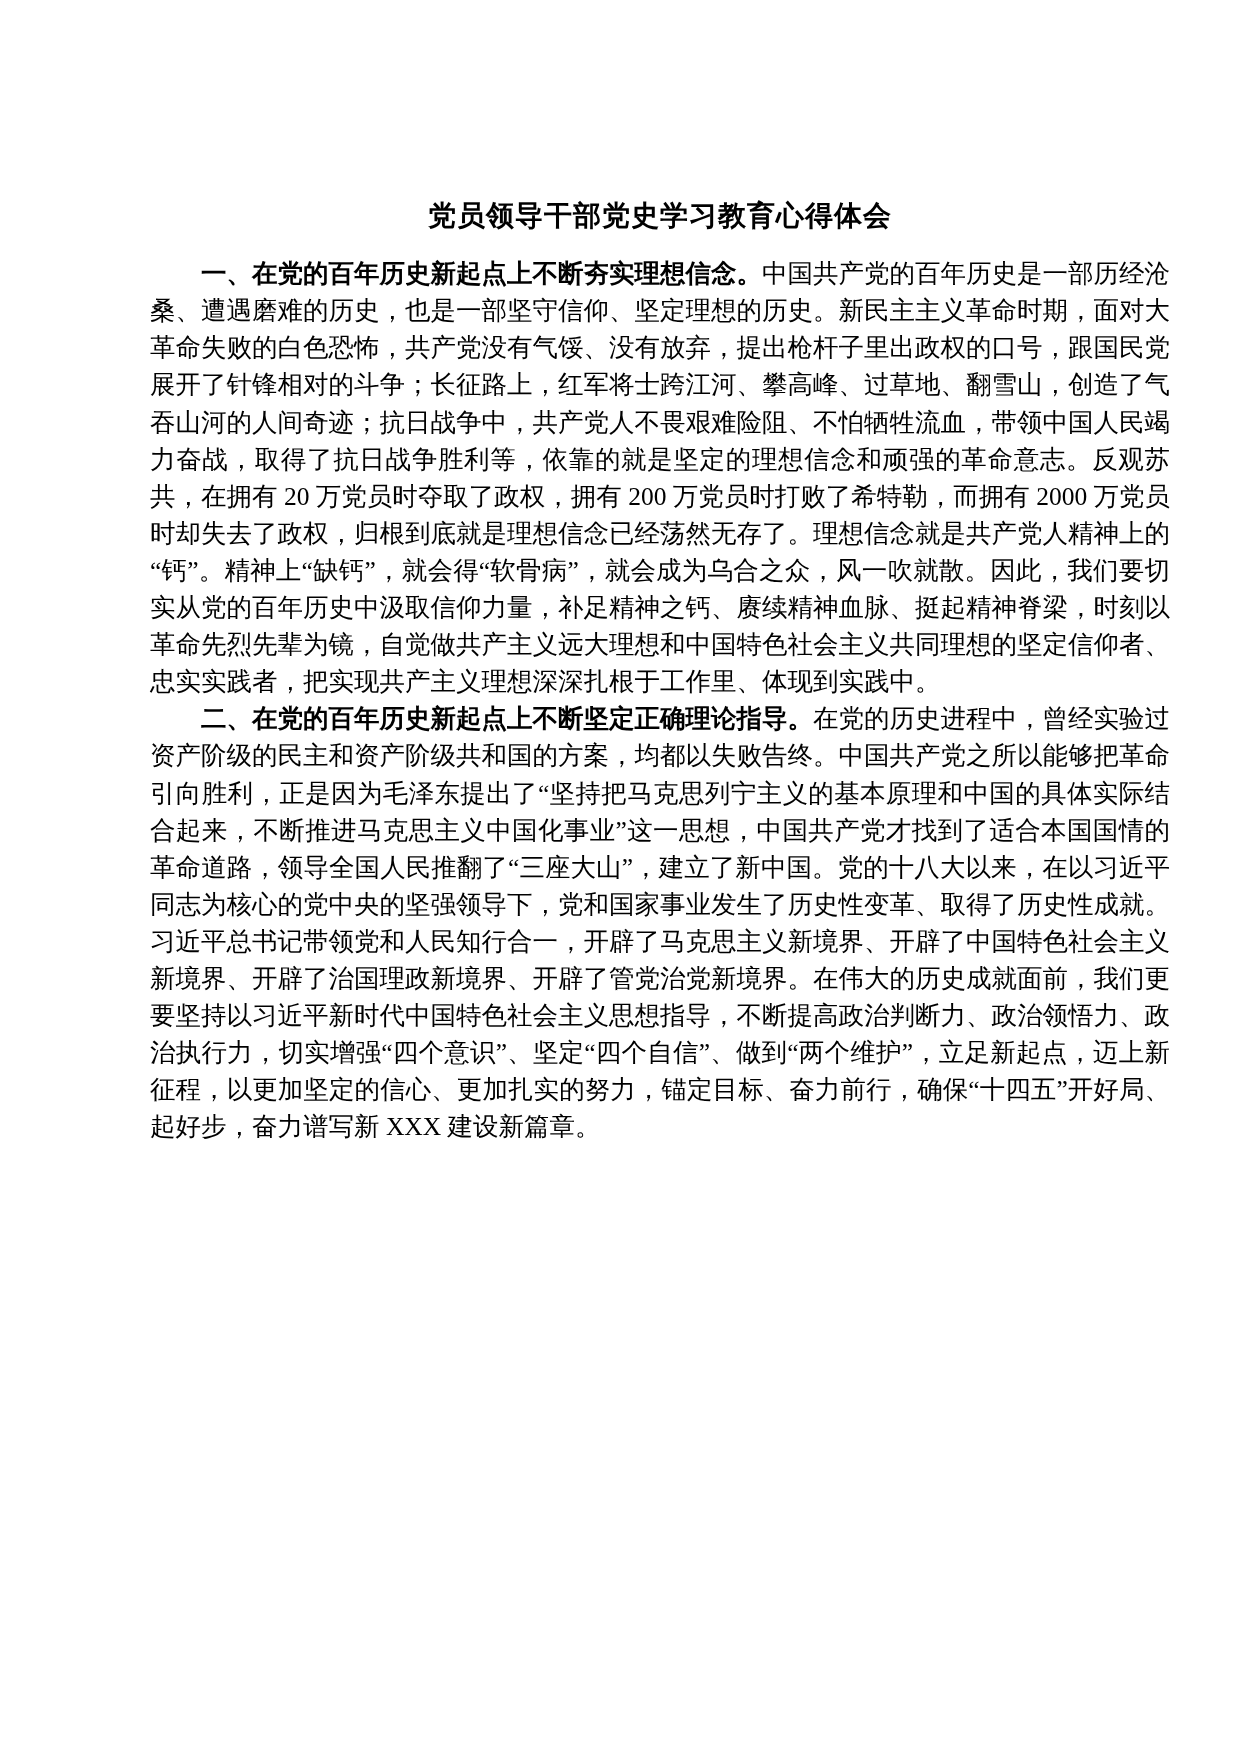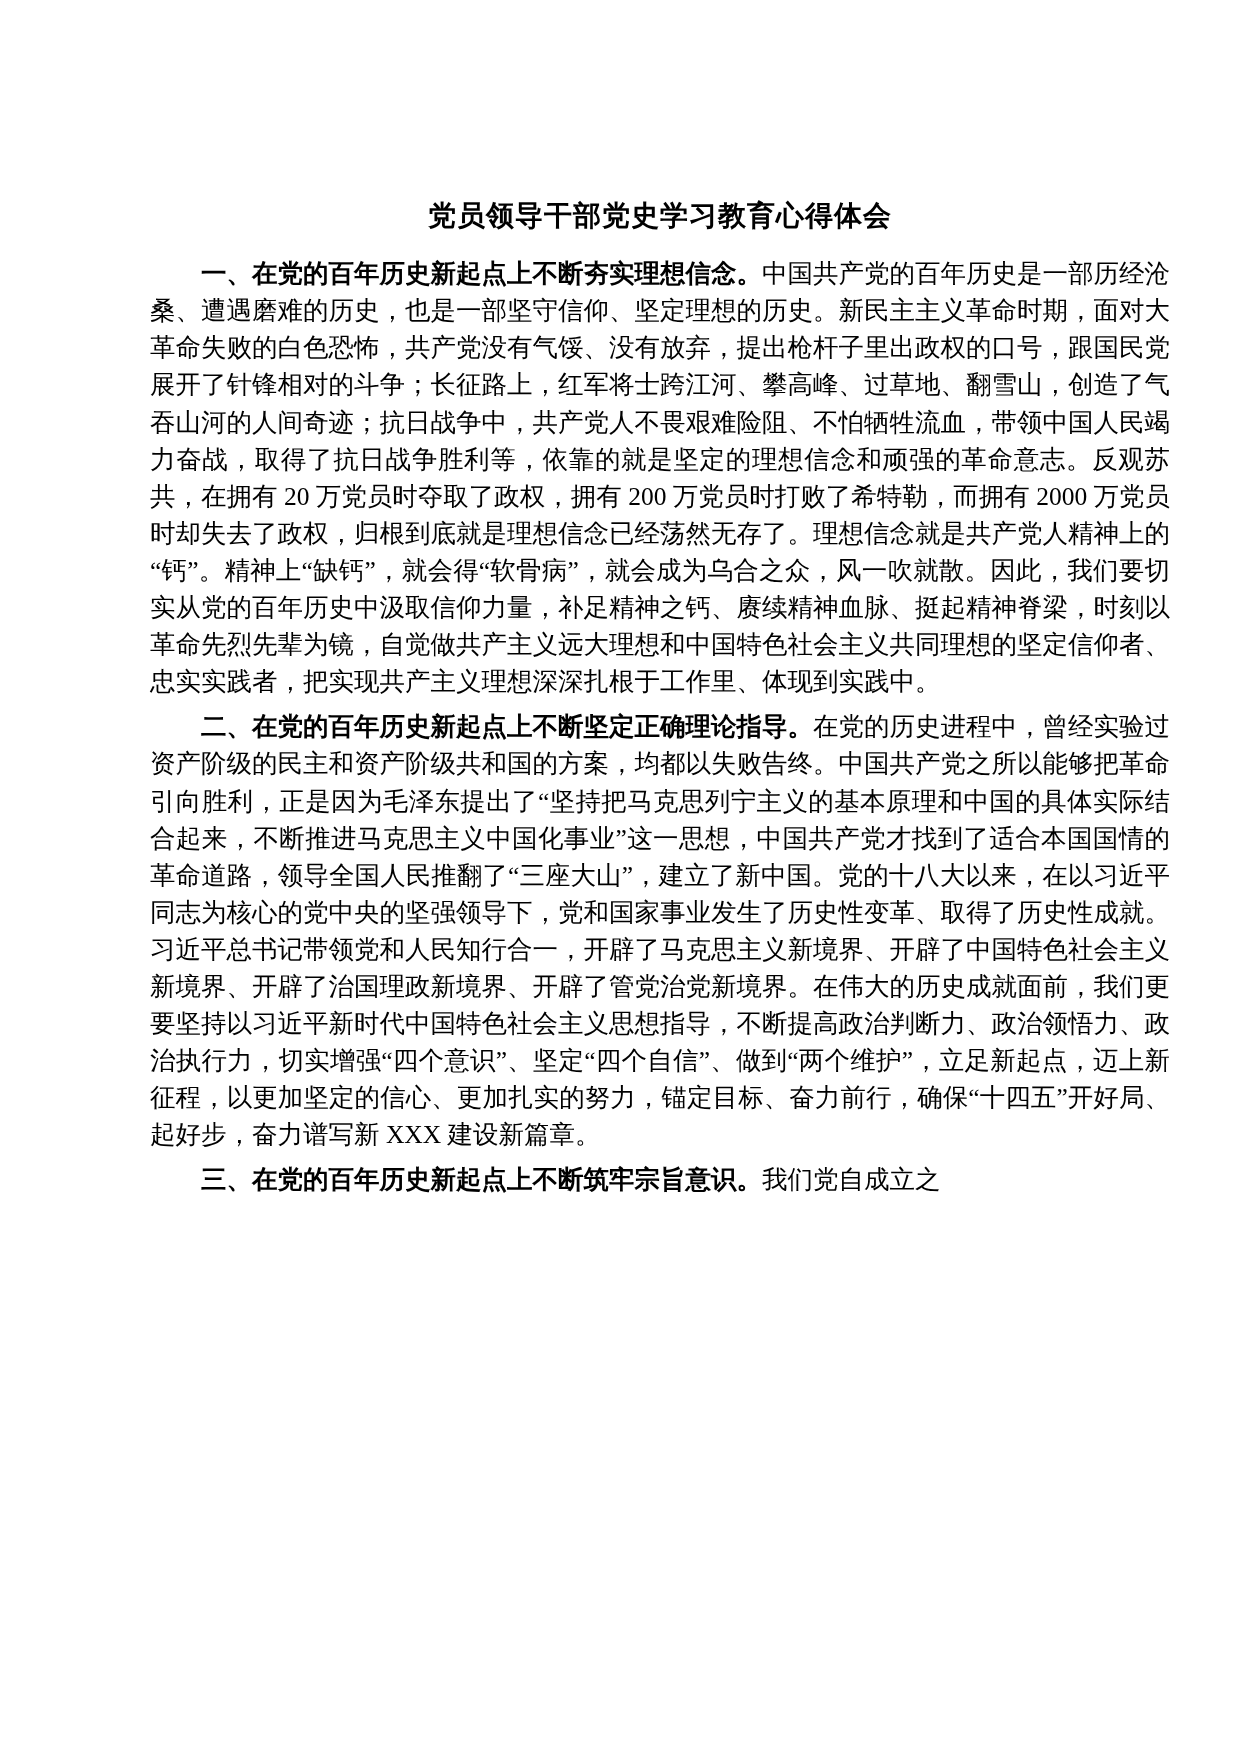--- a/index.html
+++ b/index.html
@@ -37,36 +37,33 @@
     text-justify: inter-ideograph;
     text-indent: 2em;
     margin: 0;
     letter-spacing: 0px;
     word-break: break-all;
   }
   .para .lead {
     font-weight: bold;
   }
   .para.tight {
-    margin-top: 8px;
+    margin-top: 0px;
   }
 </style>
 </head>
 <body>
 
 <div class="page">
 
   <h1 class="doc-title">党员领导干部党史学习教育心得体会</h1>
 
 
   <p class="para tight">
     <span class="lead">一、在党的百年历史新起点上不断夯实理想信念。</span><span>中国共产党的百年历史是一部历经沧桑、遭遇磨难的历史，也是一部坚守信仰、坚定理想的历史。新民主主义革命时期，面对大革命失败的白色恐怖，共产党没有气馁、没有放弃，提出枪杆子里出政权的口号，跟国民党展开了针锋相对的斗争；长征路上，红军将士跨江河、攀高峰、过草地、翻雪山，创造了气吞山河的人间奇迹；抗日战争中，共产党人不畏艰难险阻、不怕牺牲流血，带领中国人民竭力奋战，取得了抗日战争胜利等，依靠的就是坚定的理想信念和顽强的革命意志。反观苏共，在拥有 20 万党员时夺取了政权，拥有 200 万党员时打败了希特勒，而拥有 2000 万党员时却失去了政权，归根到底就是理想信念已经荡然无存了。理想信念就是共产党人精神上的“钙”。精神上“缺钙”，就会得“软骨病”，就会成为乌合之众，风一吹就散。因此，我们要切实从党的百年历史中汲取信仰力量，补足精神之钙、赓续精神血脉、挺起精神脊梁，时刻以革命先烈先辈为镜，自觉做共产主义远大理想和中国特色社会主义共同理想的坚定信仰者、忠实实践者，把实现共产主义理想深深扎根于工作里、体现到实践中。</span>
   </p>
 
   <p class="para tight">
     <span class="lead">二、在党的百年历史新起点上不断坚定正确理论指导。</span><span>在党的历史进程中，曾经实验过资产阶级的民主和资产阶级共和国的方案，均都以失败告终。中国共产党之所以能够把革命引向胜利，正是因为毛泽东提出了“坚持把马克思列宁主义的基本原理和中国的具体实际结合起来，不断推进马克思主义中国化事业”这一思想，中国共产党才找到了适合本国国情的革命道路，领导全国人民推翻了“三座大山”，建立了新中国。党的十八大以来，在以习近平同志为核心的党中央的坚强领导下，党和国家事业发生了历史性变革、取得了历史性成就。习近平总书记带领党和人民知行合一，开辟了马克思主义新境界、开辟了中国特色社会主义新境界、开辟了治国理政新境界、开辟了管党治党新境界。在伟大的历史成就面前，我们更要坚持以习近平新时代中国特色社会主义思想指导，不断提高政治判断力、政治领悟力、政治执行力，切实增强“四个意识”、坚定“四个自信”、做到“两个维护”，立足新起点，迈上新征程，以更加坚定的信心、更加扎实的努力，锚定目标、奋力前行，确保“十四五”开好局、起好步，奋力谱写新 XXX 建设新篇章。</span>
   </p>
 
-  <p class="para tight">
-    <span class="lead">三、在党的百年历史新起点上不断筑牢宗旨意识。</span><span>我们党自成立之</span>
-  </p>
 
 </div>
 
 </body></html>

